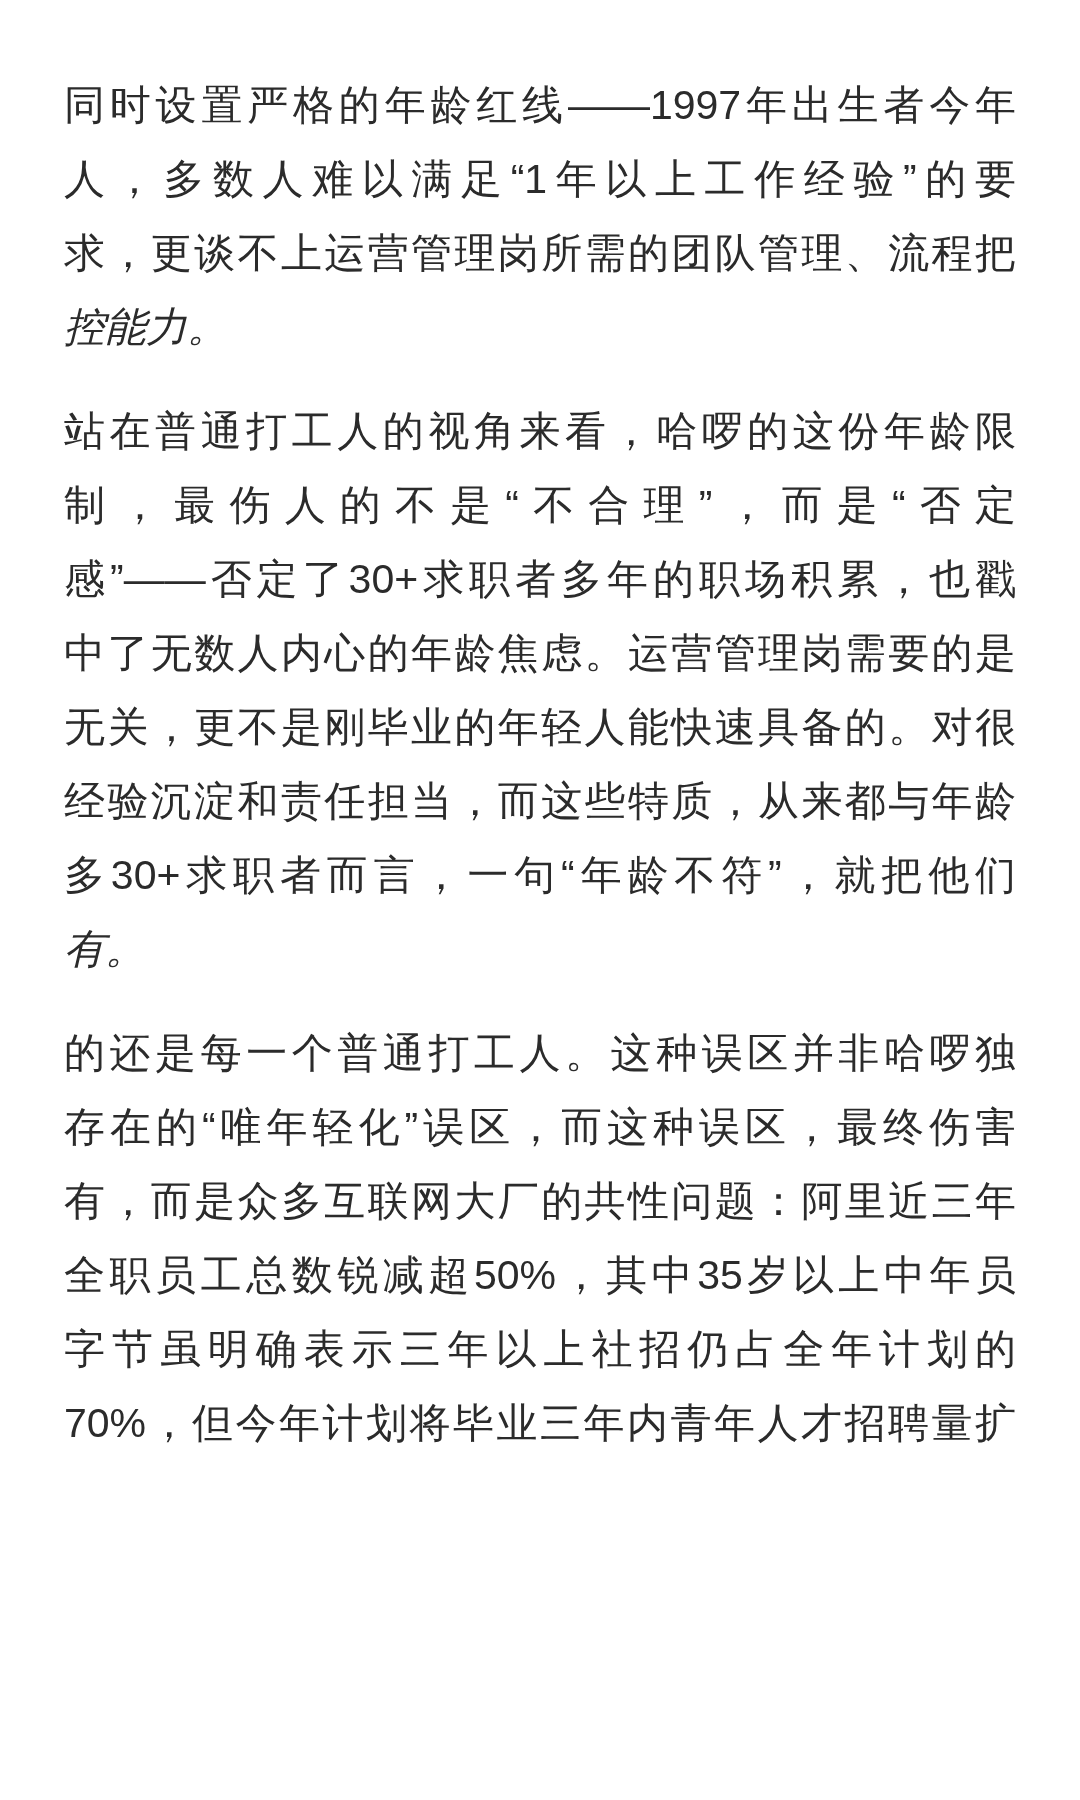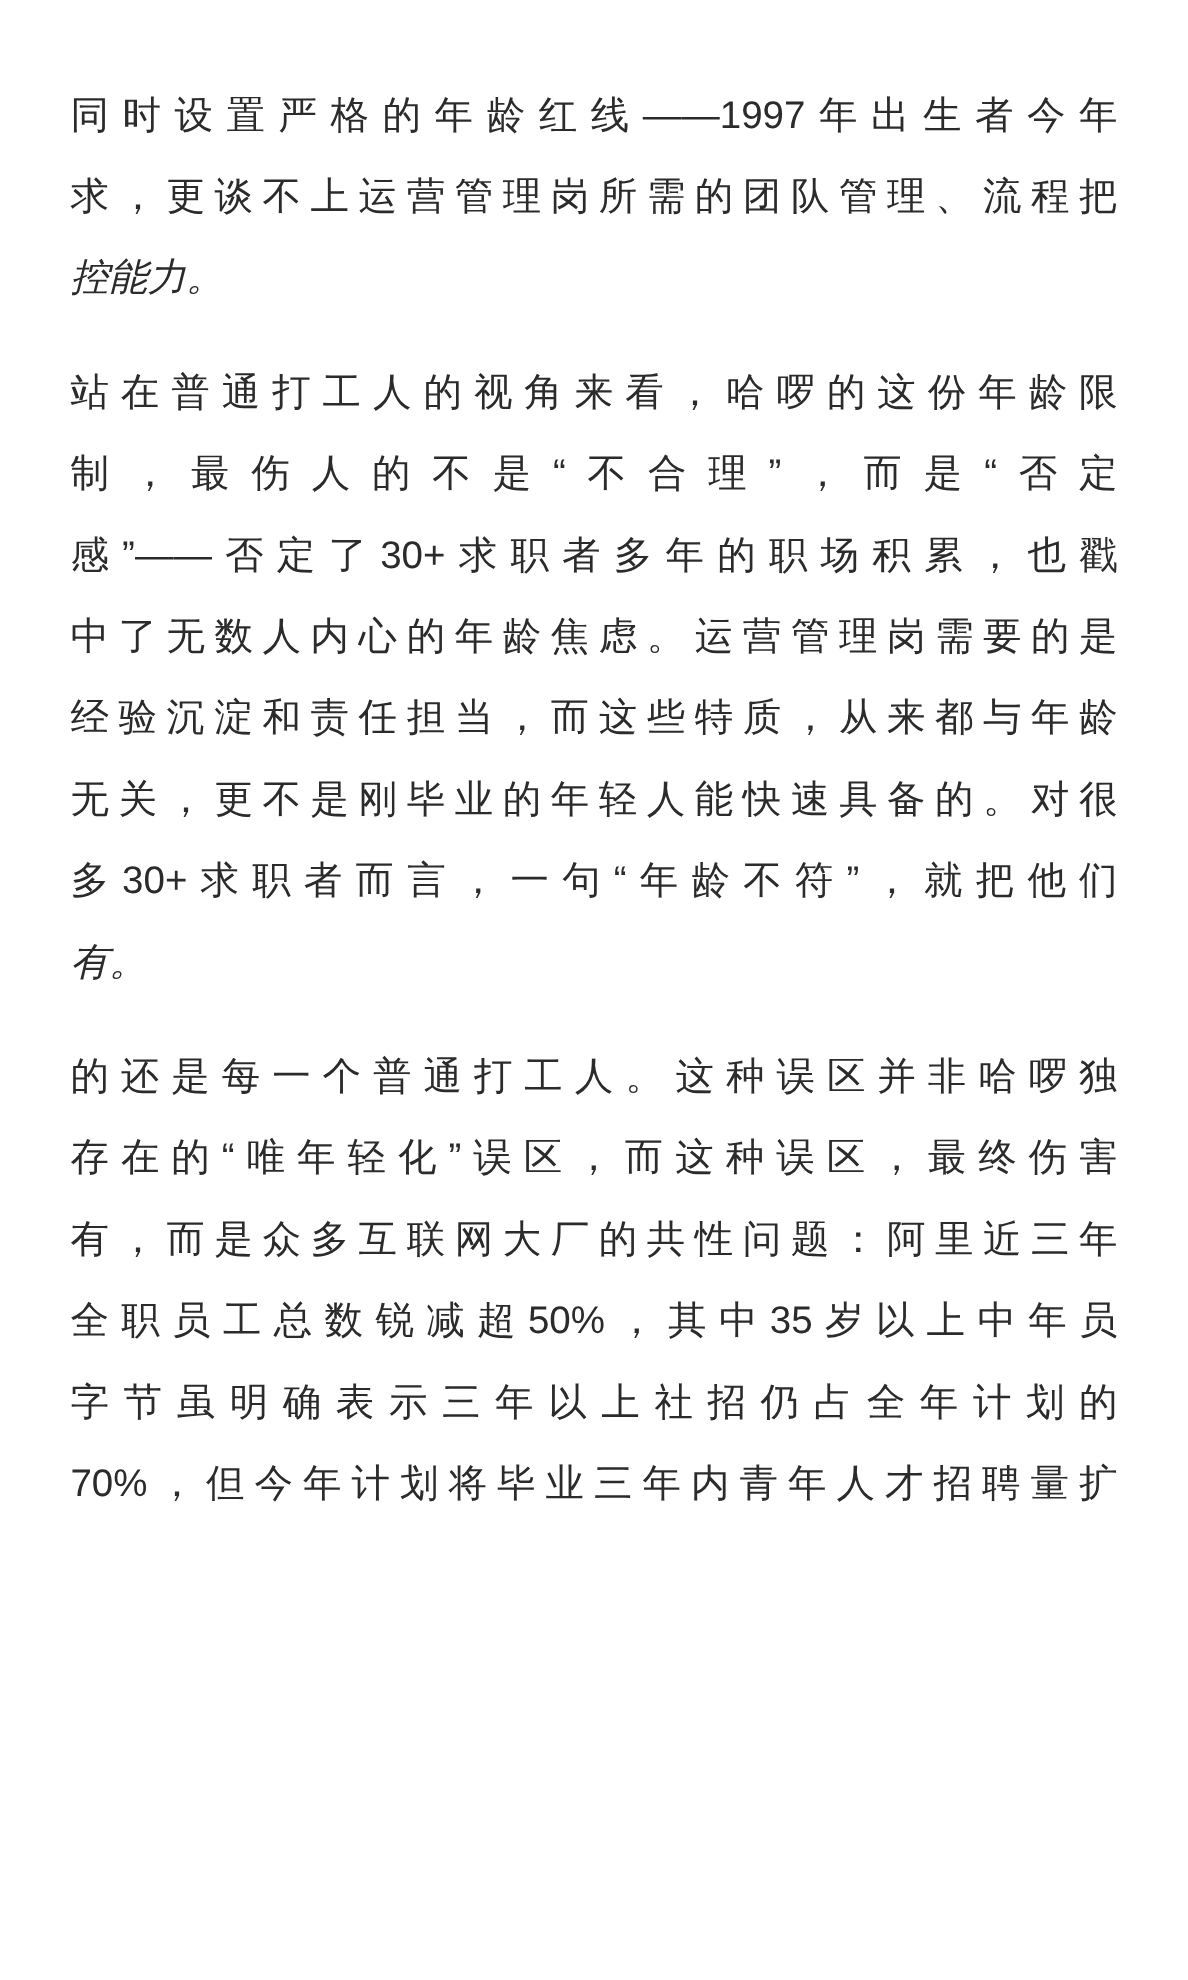--- a/index.html
+++ b/index.html
@@ -7,21 +7,21 @@
     position: relative;
     width: 1080px;
     height: 1800px;
     background: #ffffff;
     box-sizing: border-box;
     padding: 68px 64px 0 64px;
     overflow: hidden;
   }
   .article {
     font-family: "Liberation Sans", "DejaVu Sans", sans-serif;
-    font-size: 35px;
+    font-size: 41px;
     line-height: 74px;
     color: #2b2b2b;
     font-weight: 400;
   }
   .paragraph { margin: 0; }
   .paragraph + .paragraph { margin-top: 30px; }
   .line {
     text-align: justify;
     text-align-last: justify;
   }
@@ -31,31 +31,32 @@
   }
 </style>
 </head>
 <body>
 
 <div class="page">
   <div class="article">
 
     <div class="paragraph">
       <div class="line">同时设置严格的年龄红线——1997年出生者今年</div>
+      <div class="line">人，多数人难以满足“1年以上工作经验”的要</div>
       <div class="line">求，更谈不上运营管理岗所需的团队管理、流程把</div>
       <div class="line last">控能力。</div>
     </div>
 
     <div class="paragraph">
       <div class="line">站在普通打工人的视角来看，哈啰的这份年龄限</div>
       <div class="line">制，最伤人的不是“不合理”，而是“否定</div>
       <div class="line">感”——否定了30+求职者多年的职场积累，也戳</div>
       <div class="line">中了无数人内心的年龄焦虑。运营管理岗需要的是</div>
+      <div class="line">无关，更不是刚毕业的年轻人能快速具备的。对很</div>
       <div class="line">经验沉淀和责任担当，而这些特质，从来都与年龄</div>
-      <div class="line">无关，更不是刚毕业的年轻人能快速具备的。对很</div>
       <div class="line">多30+求职者而言，一句“年龄不符”，就把他们</div>
       <div class="line last">有。</div>
     </div>
 
     <div class="paragraph">
       <div class="line">的还是每一个普通打工人。这种误区并非哈啰独</div>
       <div class="line">存在的“唯年轻化”误区，而这种误区，最终伤害</div>
       <div class="line">有，而是众多互联网大厂的共性问题：阿里近三年</div>
       <div class="line">全职员工总数锐减超50%，其中35岁以上中年员</div>
       <div class="line">字节虽明确表示三年以上社招仍占全年计划的</div>

